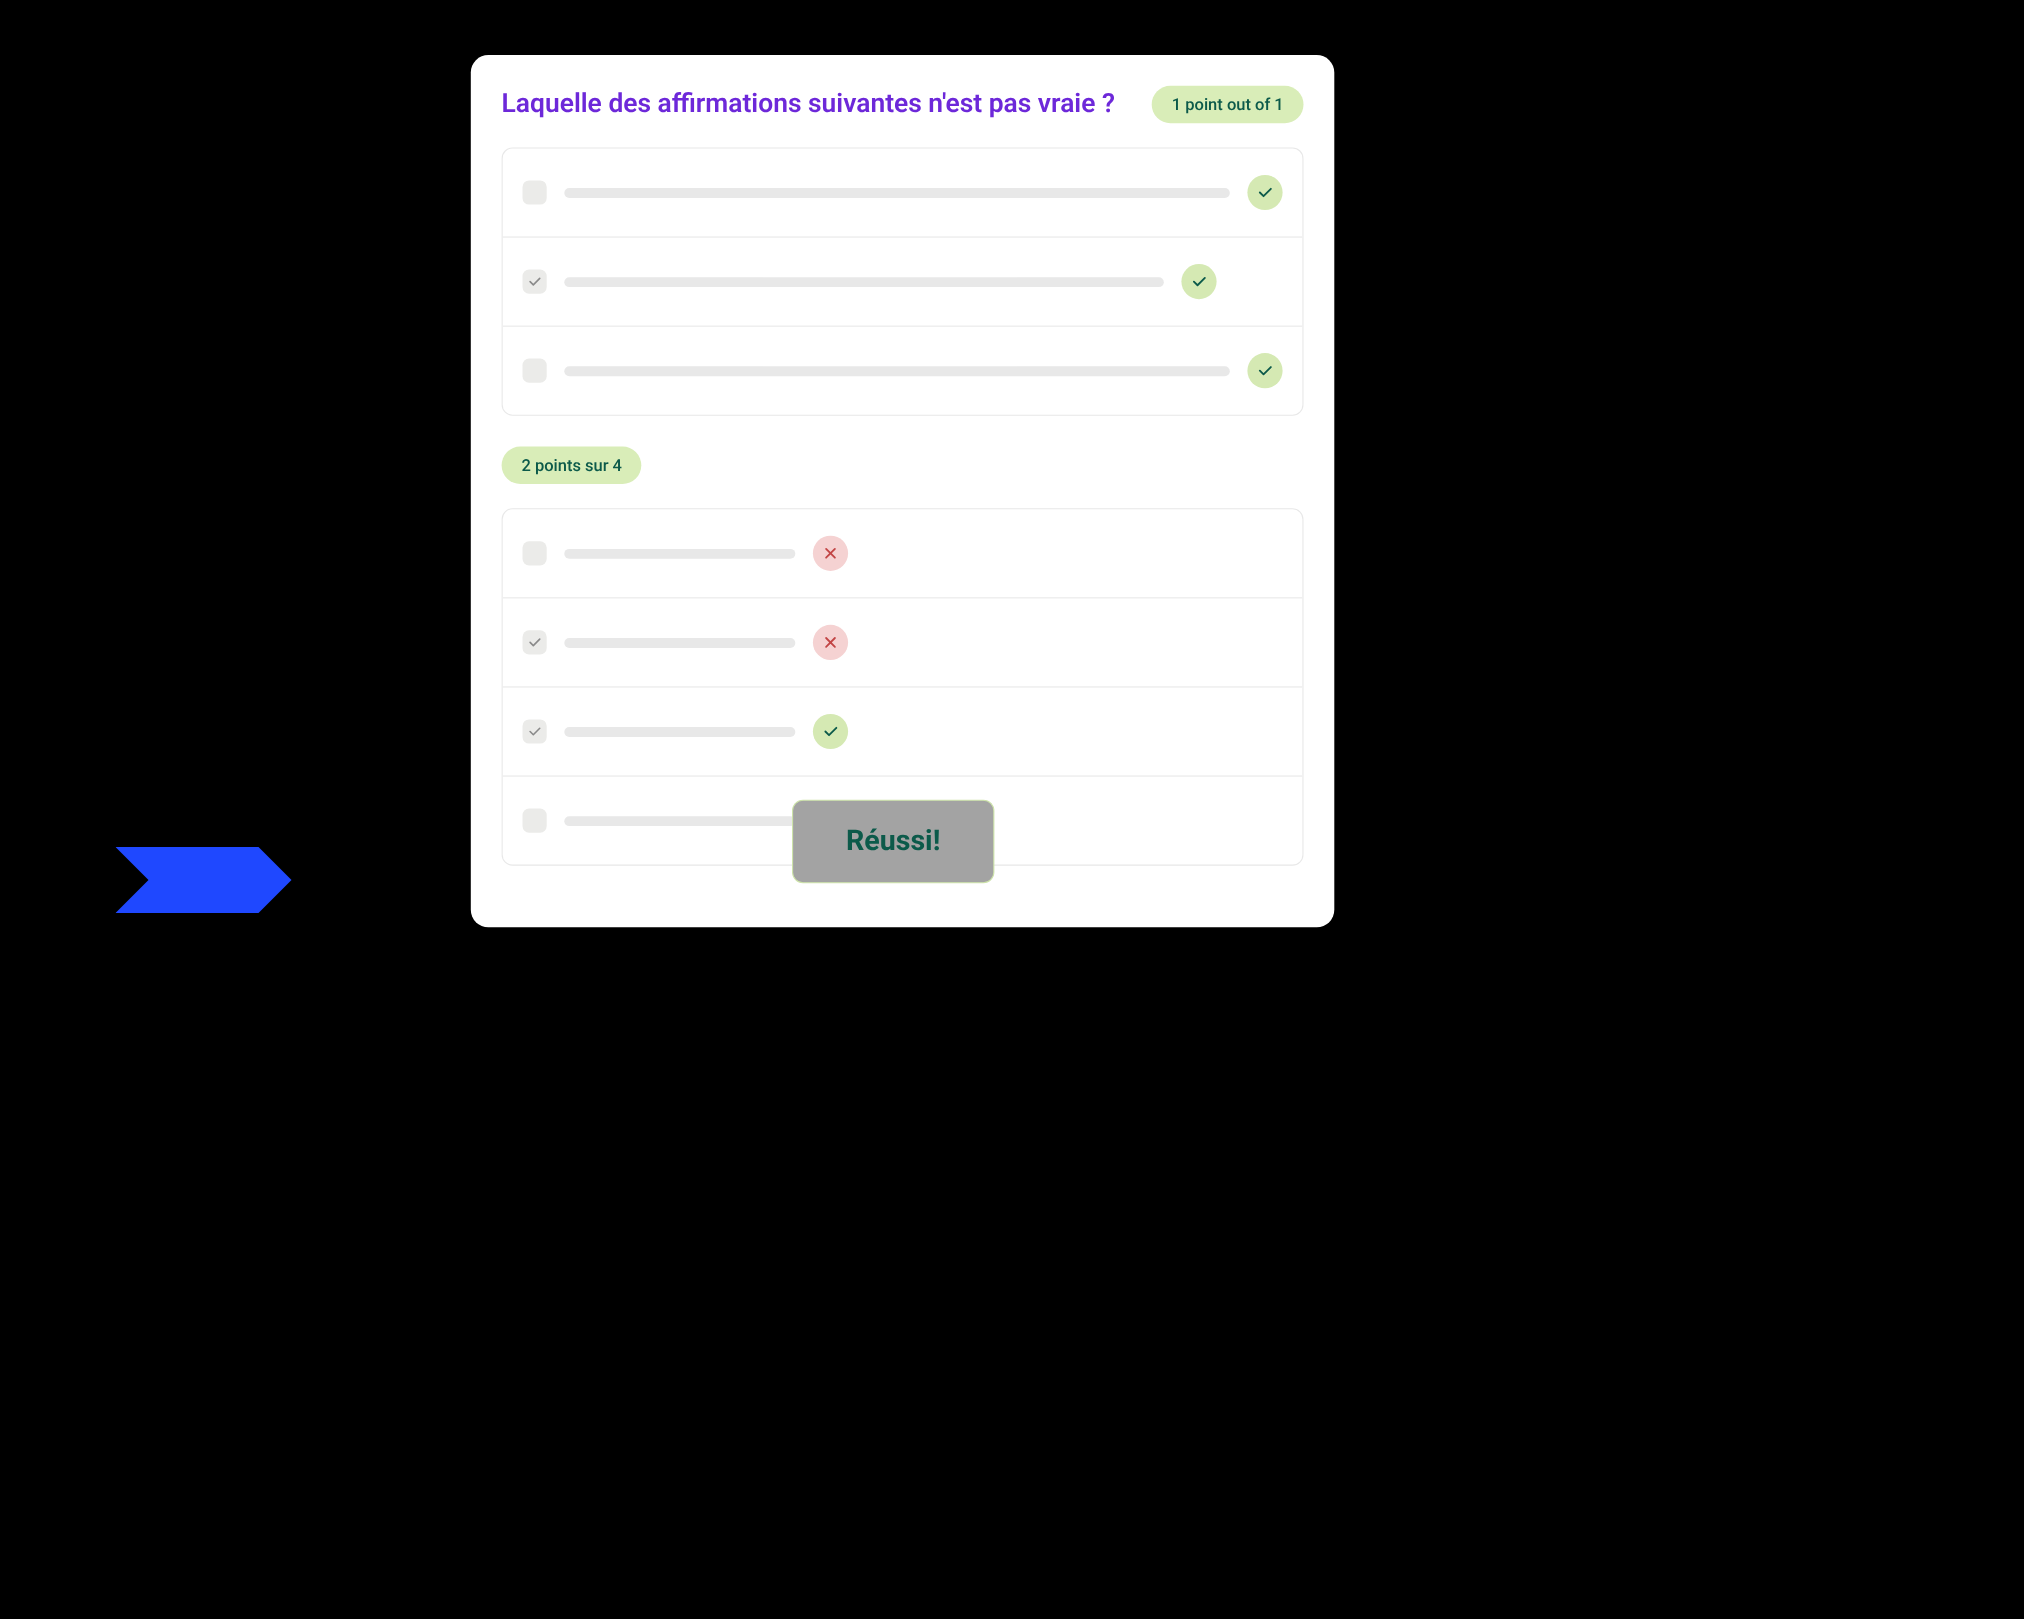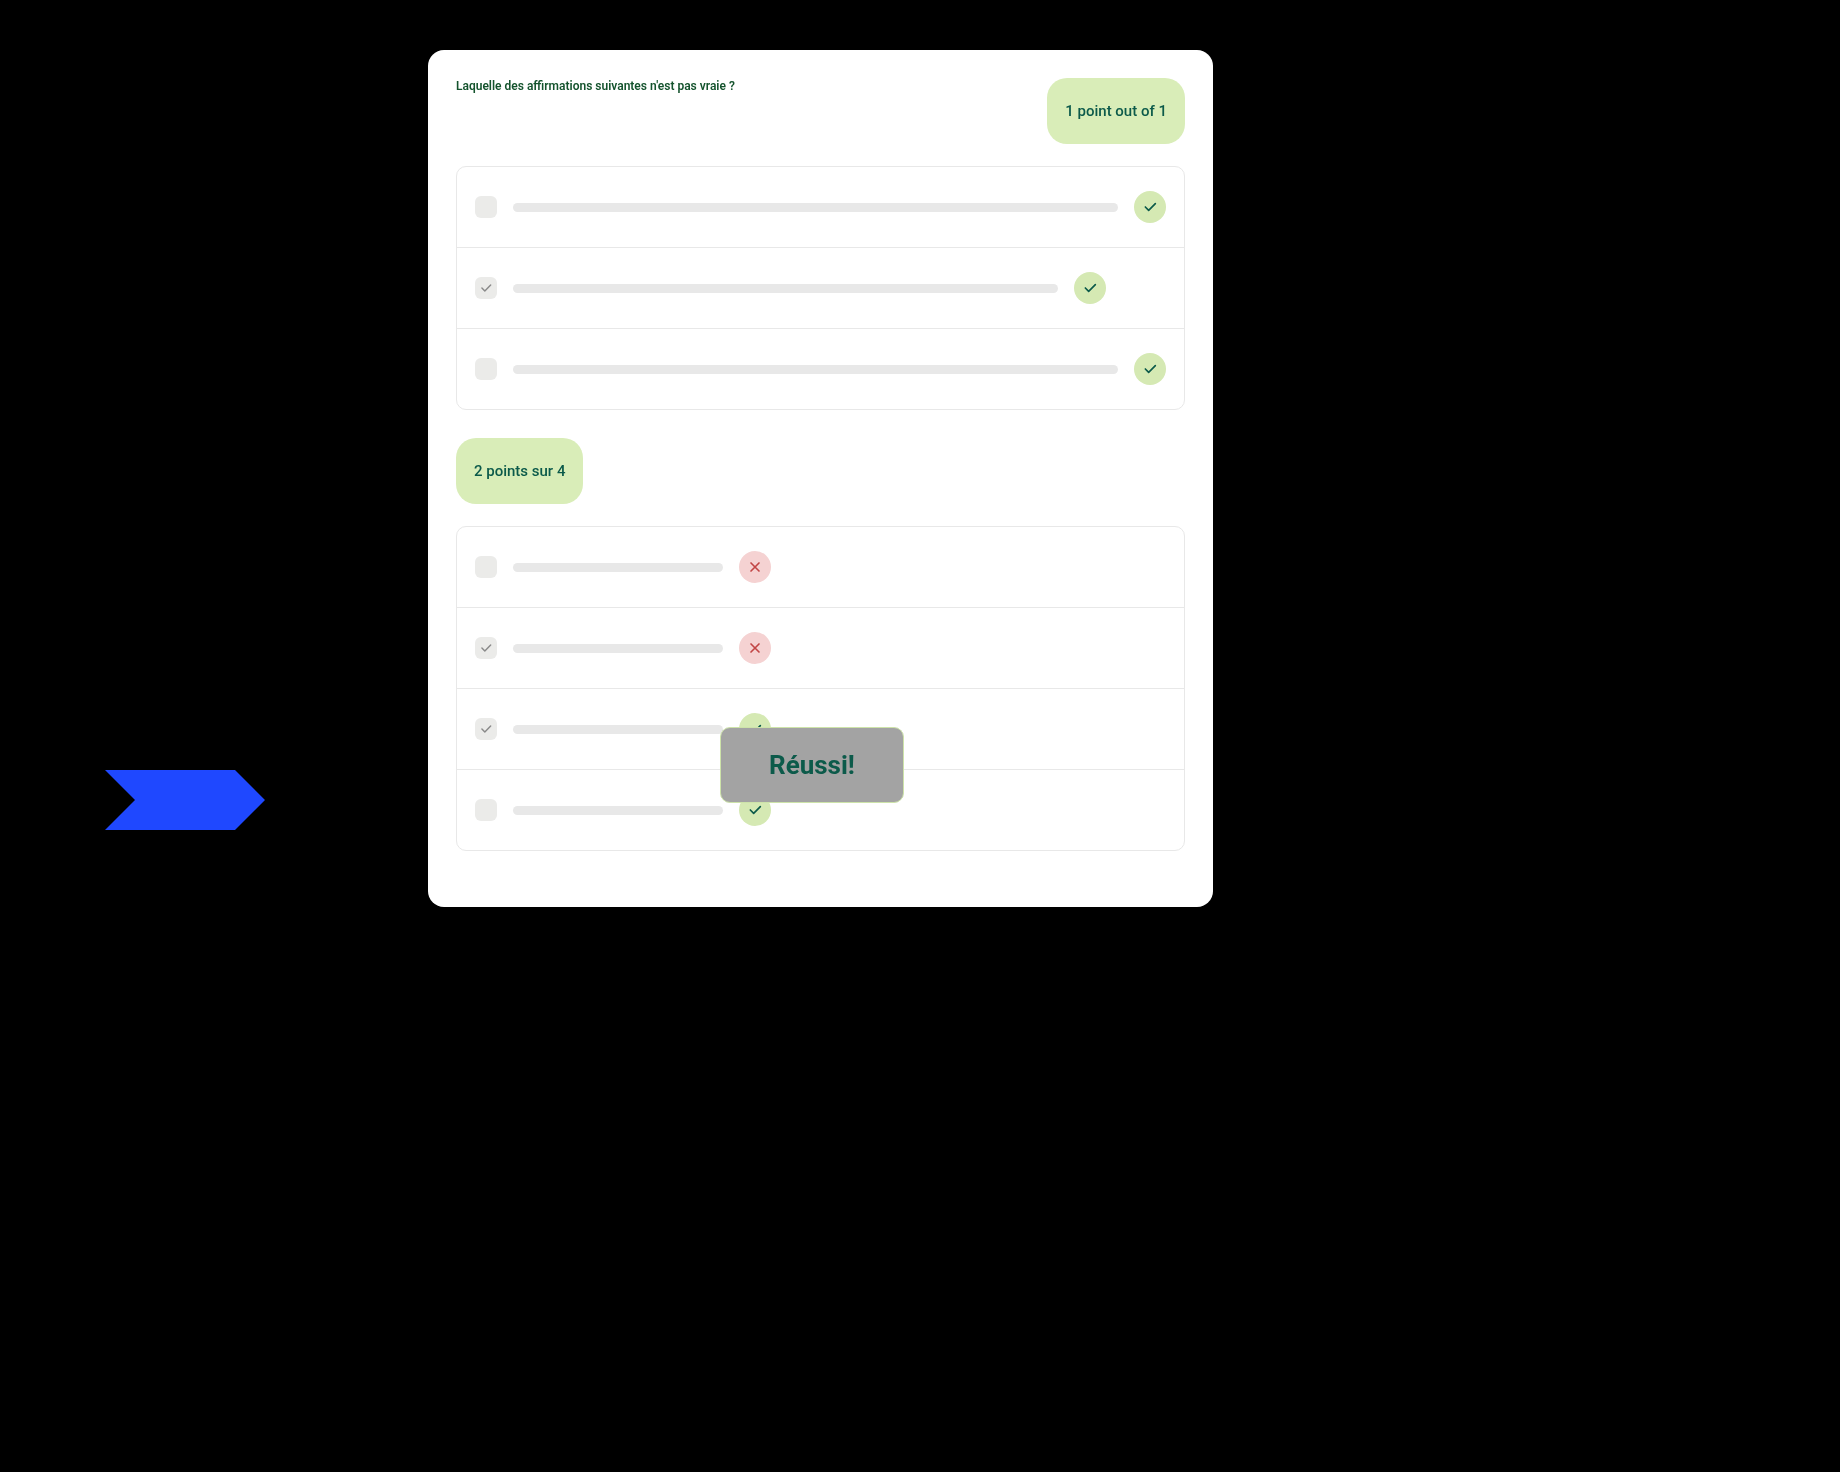--- a/index.html
+++ b/index.html
@@ -21,32 +21,32 @@
 }
 .question-block { margin-bottom: 28px; }
 .question-header {
   display: flex;
   justify-content: space-between;
   align-items: flex-start;
   gap: 20px;
   margin-bottom: 22px;
 }
 .question-text {
-  font-size: 12px;
+  font-size: 24px;
   font-weight: 600;
-  color: #14532d;
+  color: #6d28d9;
   line-height: 1.4;
   flex: 1;
 }
 .score-badge {
   background: #d9edb8;
   color: #0c5a4a;
   font-size: 15px;
   font-weight: 500;
-  padding: 24px 18px;
+  padding: 8px 18px;
   border-radius: 20px;
   white-space: nowrap;
 }
 .options-box {
   border: 1px solid #e8e8e8;
   border-radius: 10px;
   overflow: hidden;
 }
 .option-row {
   display: flex;

